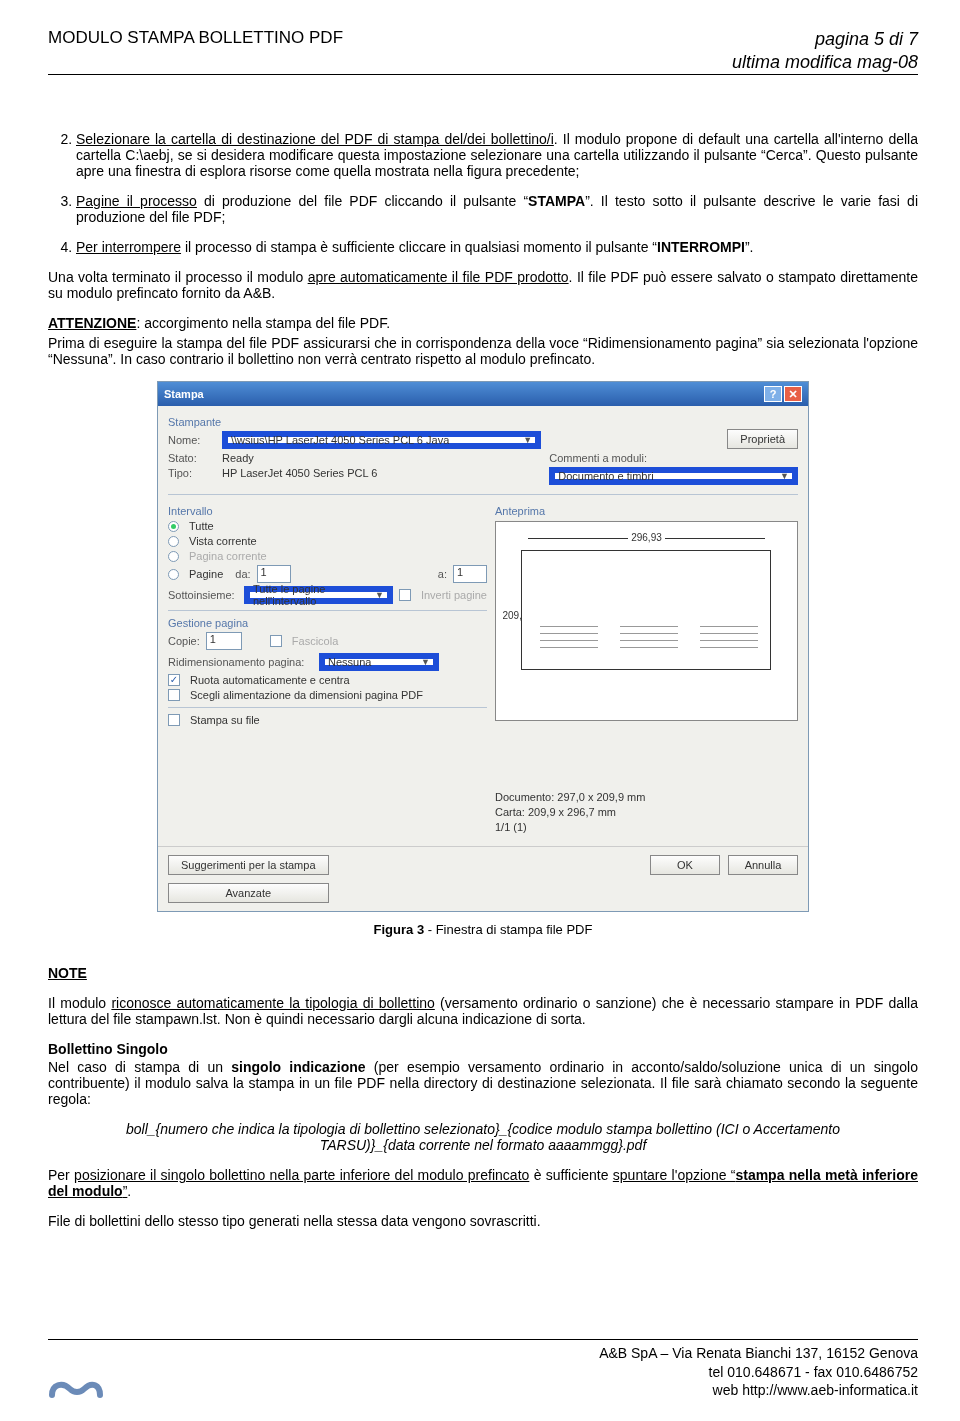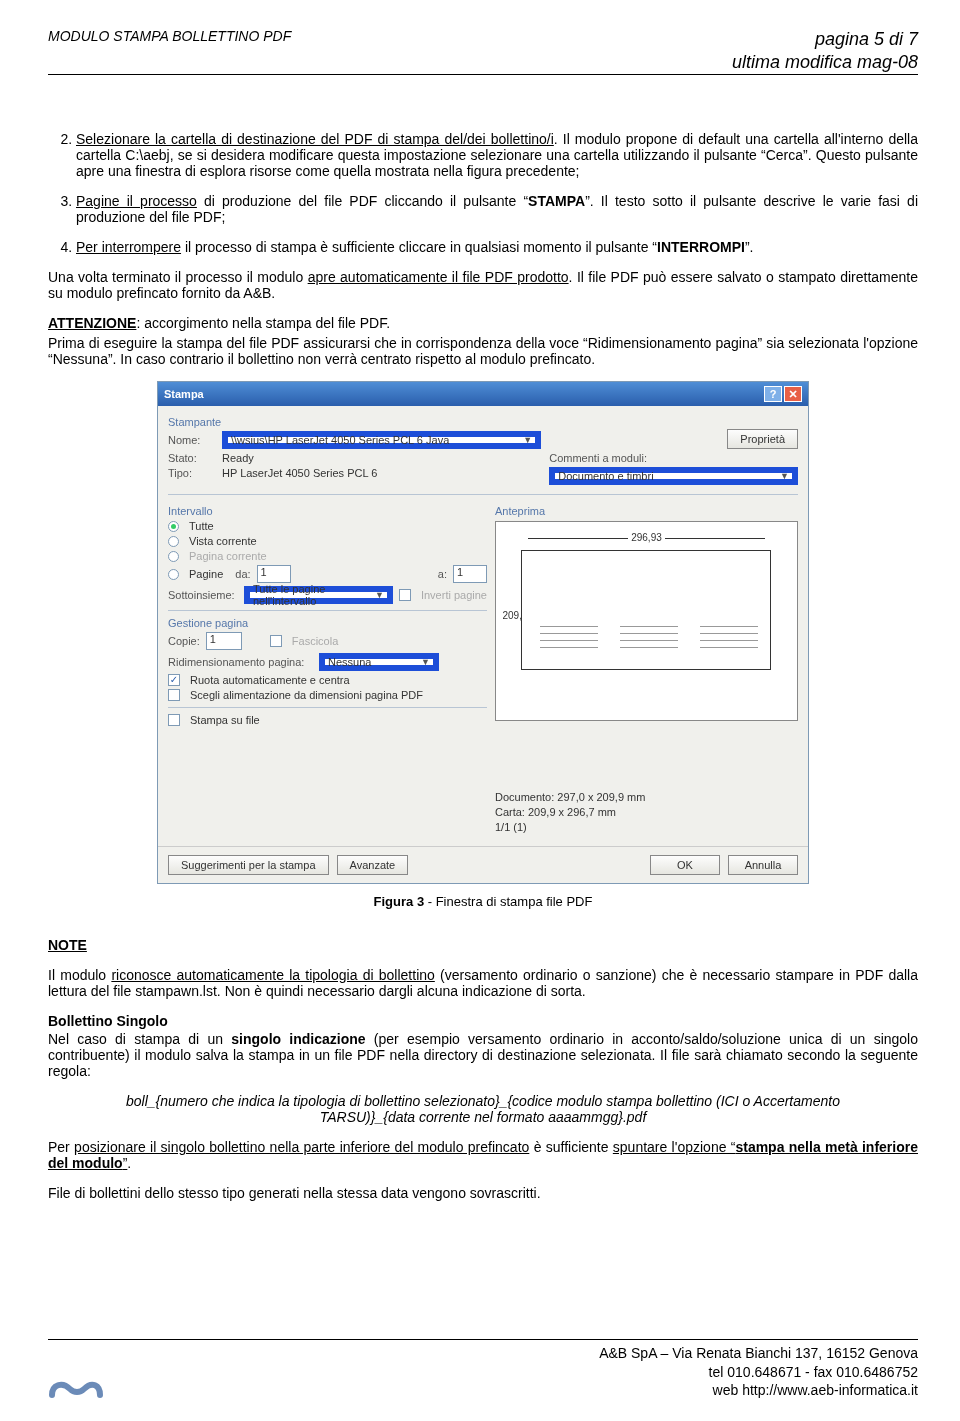--- a/index.html
+++ b/index.html
@@ -17,23 +17,22 @@
     min-height: 1421px;
     position: relative;
   }
   .header {
     display: flex;
     justify-content: space-between;
     border-bottom: 1px solid #000;
     padding-bottom: 1px;
   }
   .header-left {
-    font-style: italic;
     font-weight: normal;
-    font-size: 14px;
+    font-size: 17px;
   }
   .header-right {
     text-align: right;
     font-style: italic;
     font-size: 18px;
     line-height: 1.25;
   }
   .body {
     margin-top: 56px;
   }
@@ -354,21 +353,21 @@
               <div class="row">
                   <span>Carta: 209,9 x 296,7 mm</span>
                 </div>
               <div class="row">
                   <span>1/1 (1)</span>
                 </div>
             </div>
           </div>
         </div>
         <div class="footer-row" style="justify-content:space-between">
-          <div style="display:flex;gap:8px;">
+          <div style="display:flex;gap:8px;flex-direction:column;">
             <span class="btn" style="min-width:140px">Suggerimenti per la stampa</span>
             <span class="btn">Avanzate</span>
           </div>
           <div style="display:flex;gap:8px;">
             <span class="btn" style="min-width:70px">OK</span>
             <span class="btn" style="min-width:70px">Annulla</span>
           </div>
         </div>
       </div>
       <div class="fig-caption">

